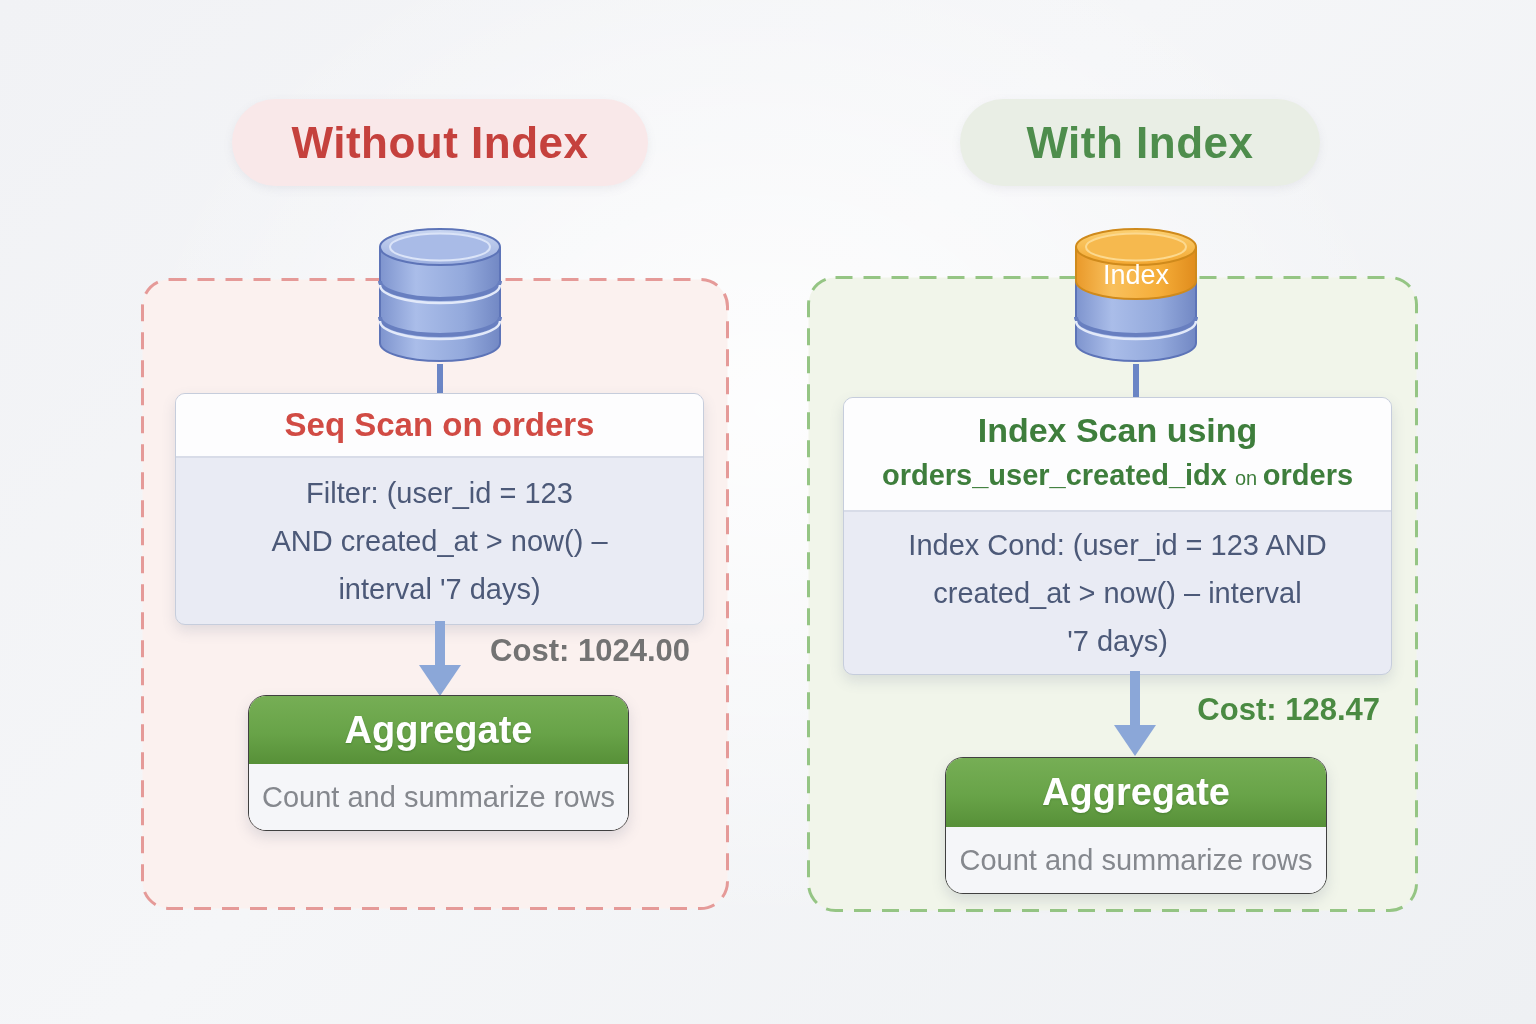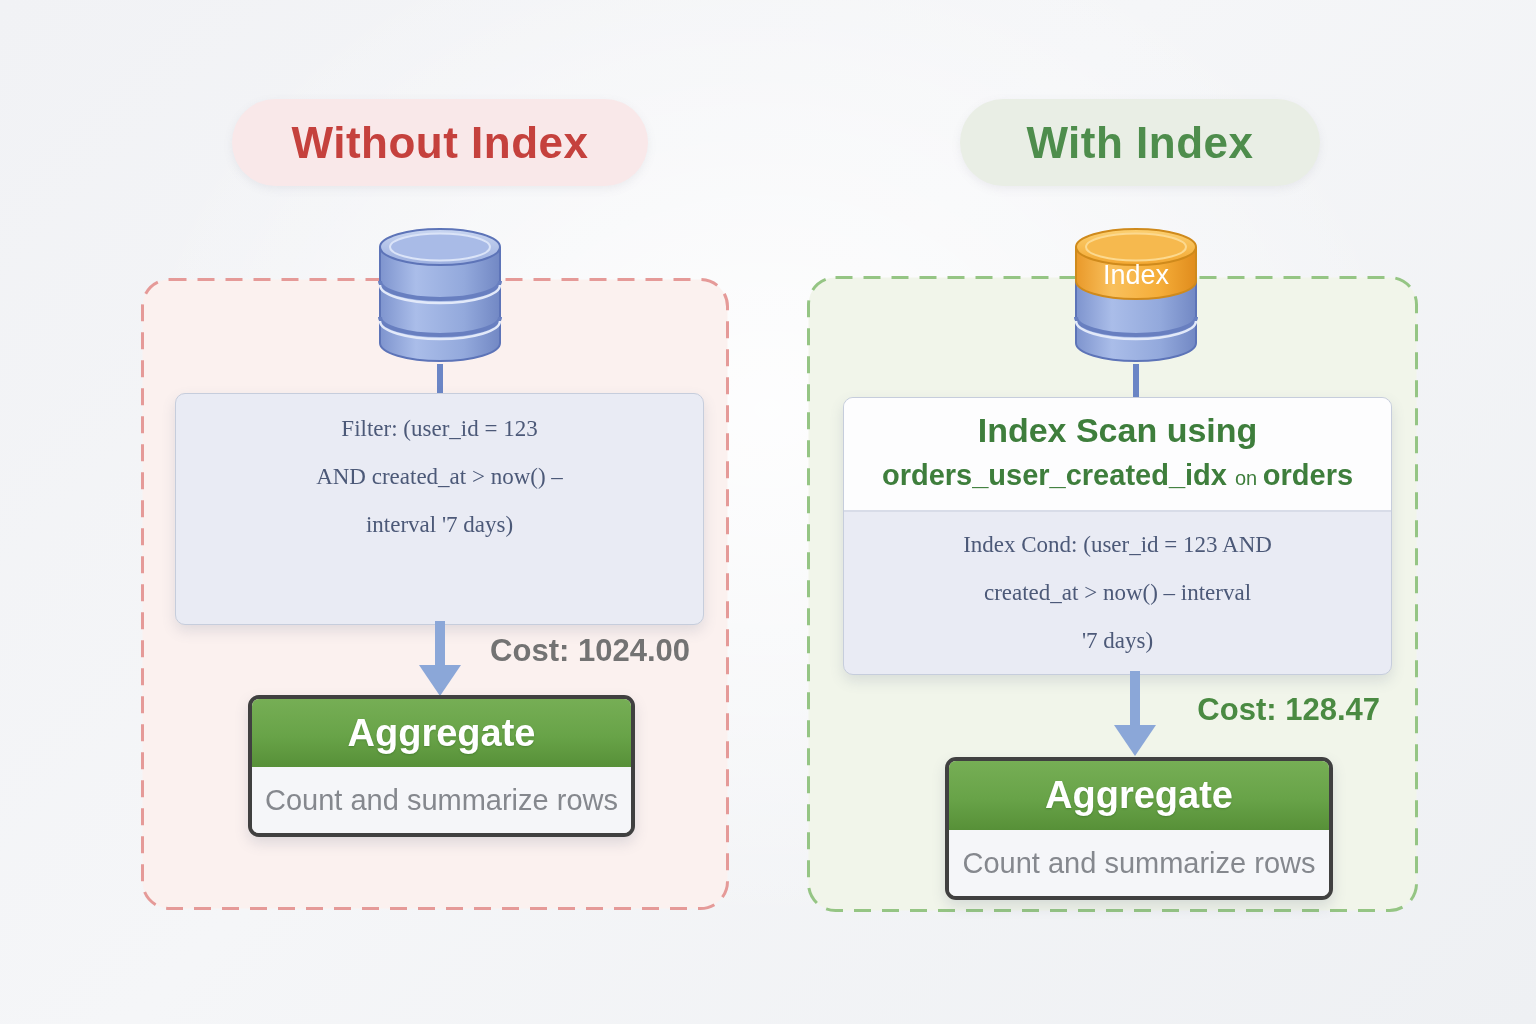--- a/index.html
+++ b/index.html
@@ -20,27 +20,27 @@
   
   .planbox{border:1.5px solid #c6cddc;border-radius:10px;overflow:hidden;
            box-shadow:0 6px 14px rgba(90,100,130,.16);background:#e9ebf4;}
   .planbox .hd{background:#fdfdfe;border-bottom:2px solid #d8dce8;
                display:flex;flex-direction:column;align-items:center;justify-content:center;}
   .planbox .bd{display:flex;flex-direction:column;align-items:center;justify-content:center;}
   .hd-red{color:#d14b44;font-weight:bold;font-size:33px;}
   .hd-green{color:#3e7e3c;font-weight:bold;font-size:34px;line-height:44px;}
   .hd-green2{color:#3e7e3c;font-size:29px;font-weight:bold;line-height:46px;white-space:nowrap;}
   .hd-green2 .on{font-size:20px;font-weight:normal;}
-  .cond{color:#4c5978;font-size:23px;line-height:48px;white-space:nowrap;font-family:Liberation Serif, serif;}
+  .cond{color:#4c5978;font-size:29px;line-height:48px;white-space:nowrap;}
   
   .cost{font-weight:bold;font-size:31px;text-align:right;}
   .cost-red{color:#737373;}
   .cost-green{color:#4a8a42;}
   
-  .agg{border:4px solid #404040;border-radius:11px;overflow:hidden;
+  .agg{border:1px solid #404040;border-radius:18px;overflow:hidden;
        box-shadow:0 6px 14px rgba(90,100,130,.18);text-align:center;}
   .agg .hd{background:linear-gradient(180deg,#76ae55 0%,#68a348 55%,#579038 100%);
            color:#ffffff;font-weight:bold;font-size:38px;
            display:flex;align-items:center;justify-content:center;
            text-shadow:0 1px 2px rgba(0,60,0,.25);}
   .agg .bd{background:#f5f6f9;color:#85888e;font-size:29px;
            display:flex;align-items:center;justify-content:center;}
   
   .connector{background:#6b86c6;width:6px;}
   .arrow{display:flex;flex-direction:column;align-items:center;}
@@ -106,20 +106,23 @@
   <path d="M12 26 v34 a60 18 0 0 0 120 0 V26" fill="url(#bodyOrange)" stroke="#cf8a1c" stroke-width="2"></path>
   <ellipse cx="72" cy="26" rx="60" ry="18" fill="url(#topOrange)" stroke="#cf8a1c" stroke-width="2"></ellipse>
   <ellipse cx="72" cy="26" rx="50" ry="13.5" fill="#f6b94e" stroke="#fcd98f" stroke-width="2"></ellipse>
   <text x="72" y="63" text-anchor="middle" font-size="27" fill="#ffffff">Index</text>
 </svg>
 
 <div class="abs connector" style="left:437px;top:364px;height:31px;"></div>
 <div class="abs connector" style="left:1133px;top:364px;height:35px;"></div>
 
 <div class="abs planbox" style="left:175px;top:393px;width:527px;height:230px;">
+  <div class="hd" style="height:62px;">
+    <div class="hd-red">Seq Scan on orders</div>
+  </div>
   <div class="bd" style="height:166px;">
     <div class="cond">Filter: (user_id = 123</div>
     <div class="cond">AND created_at &gt; now() –</div>
     <div class="cond">interval '7 days)</div>
   </div>
 </div>
 
 <div class="abs planbox" style="left:843px;top:397px;width:547px;height:276px;">
   <div class="hd" style="height:112px;">
     <div class="hd-green">Index Scan using</div>

